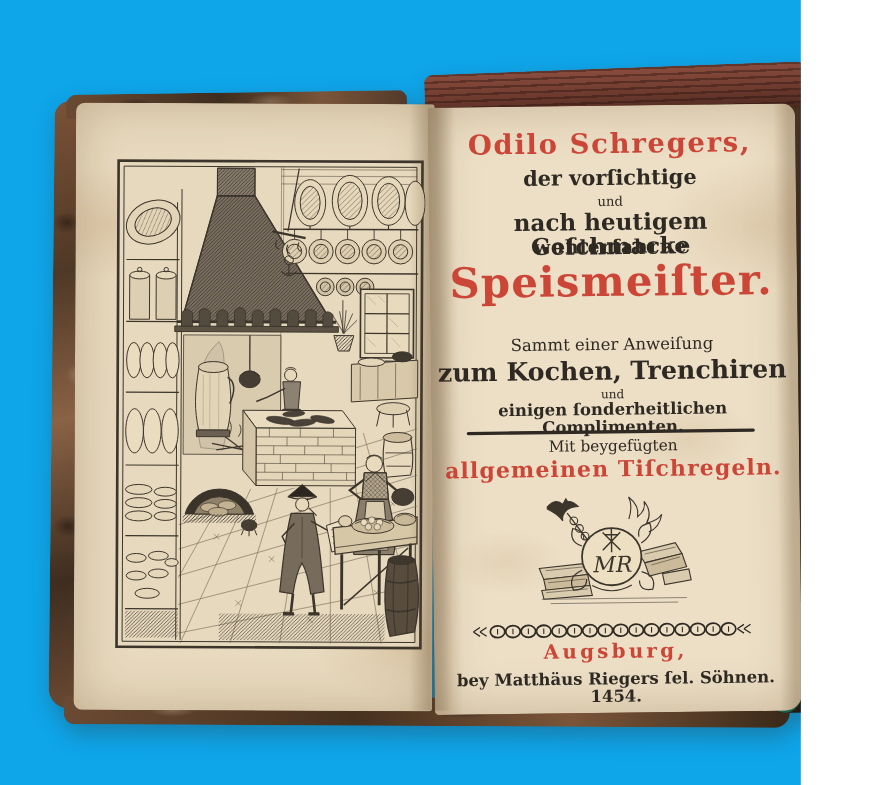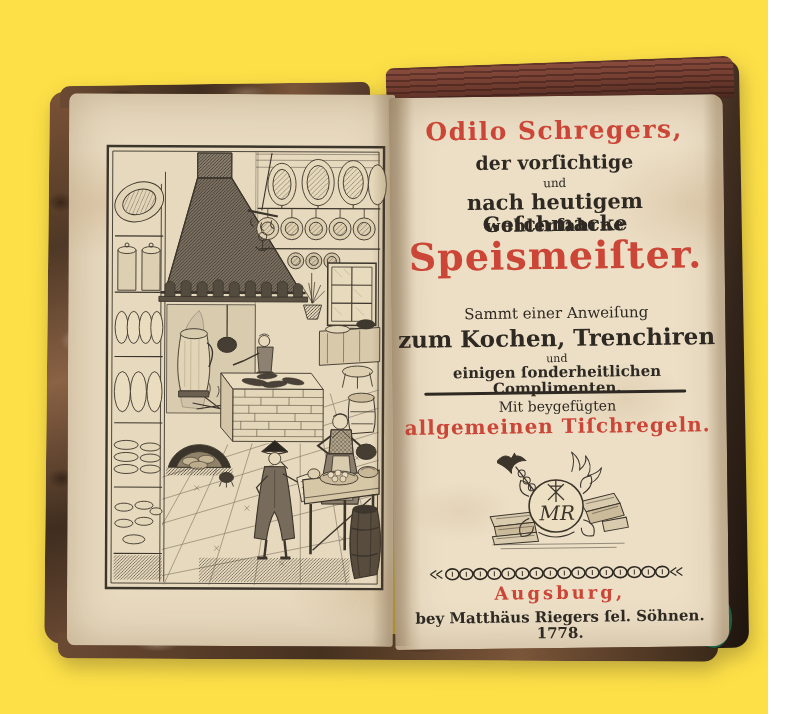--- a/index.html
+++ b/index.html
@@ -1,20 +1,19 @@
 <!DOCTYPE html>
 <html><head>
 <meta charset="utf-8">
 <style>
   html,body{margin:0;padding:0;}
   .photo{
     position:relative;width:728px;height:714px;overflow:hidden;
-    background:#fde047;
+    background:#0ea5e9;
     font-family:"DejaVu Serif", serif;
-    padding-left:40px;
   }
   .book{position:absolute;inset:0;filter:drop-shadow(3px 9px 10px rgba(45,38,32,.30));}
 
   
   .left-edge{
     position:absolute;left:47px;top:92px;width:40px;height:552px;
     background:
       radial-gradient(18px 14px at 30% 20%, rgba(30,18,10,.55), transparent 70%),
       radial-gradient(22px 16px at 70% 45%, rgba(235,220,200,.30), transparent 70%),
       radial-gradient(20px 14px at 40% 70%, rgba(25,14,8,.5), transparent 70%),
@@ -491,18 +490,18 @@
           <ellipse cx="220" cy="9" rx="6.6" ry="5.4"></ellipse>
             <ellipse cx="234" cy="9" rx="6.6" ry="5.4"></ellipse>
           <g stroke-width="1">
             <path d="M24 6.5 v5 M38 6.5 v5 M52 6.5 v5 M66 6.5 v5 M80 6.5 v5 M94 6.5 v5 M108 6.5 v5 M122 6.5 v5
                      M136 6.5 v5 M150 6.5 v5 M164 6.5 v5 M178 6.5 v5 M192 6.5 v5 M206 6.5 v5 M220 6.5 v5 M234 6.5 v5"></path>
           </g>
         </g>
       </svg>
 
       <div class="rp-line pl red">Augsburg,</div>
-      <div class="rp-line im"><span>bey Matthäus Riegers ſel. Söhnen.</span><span> </span><span>1778.</span></div>
+      <div class="rp-line im"><span>bey Matthäus Riegers ſel. Söhnen.</span><span> </span><span>1454.</span></div>
     </div>
 
     <div class="gutter"></div>
   </div>
 </div>
 
 </body></html>

